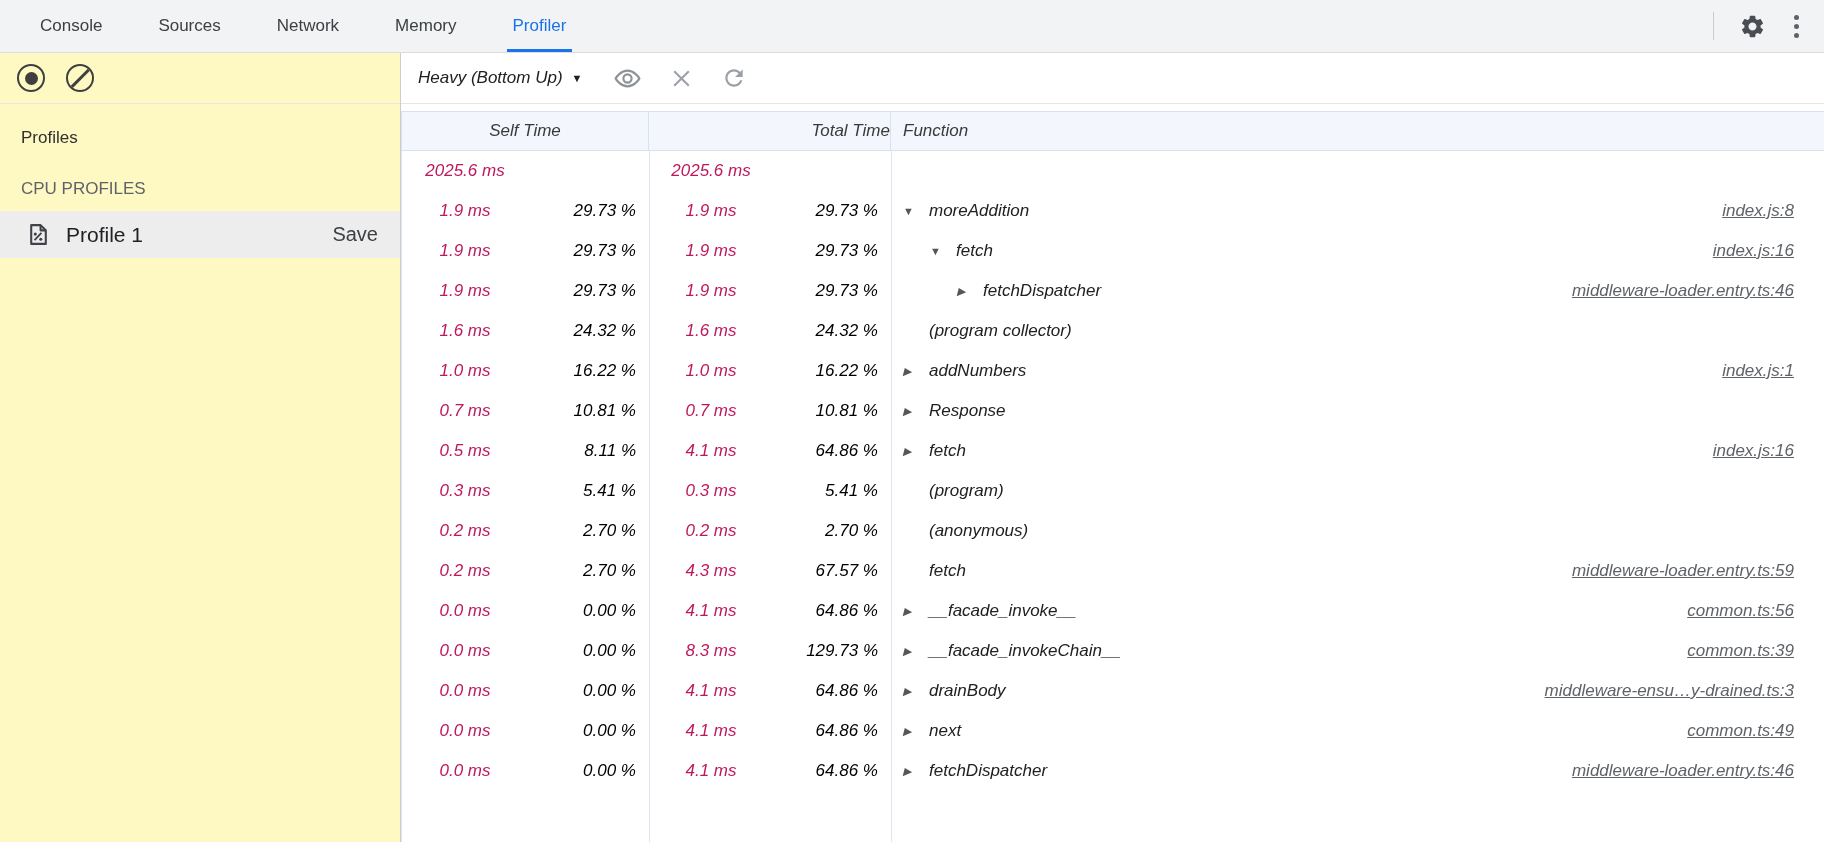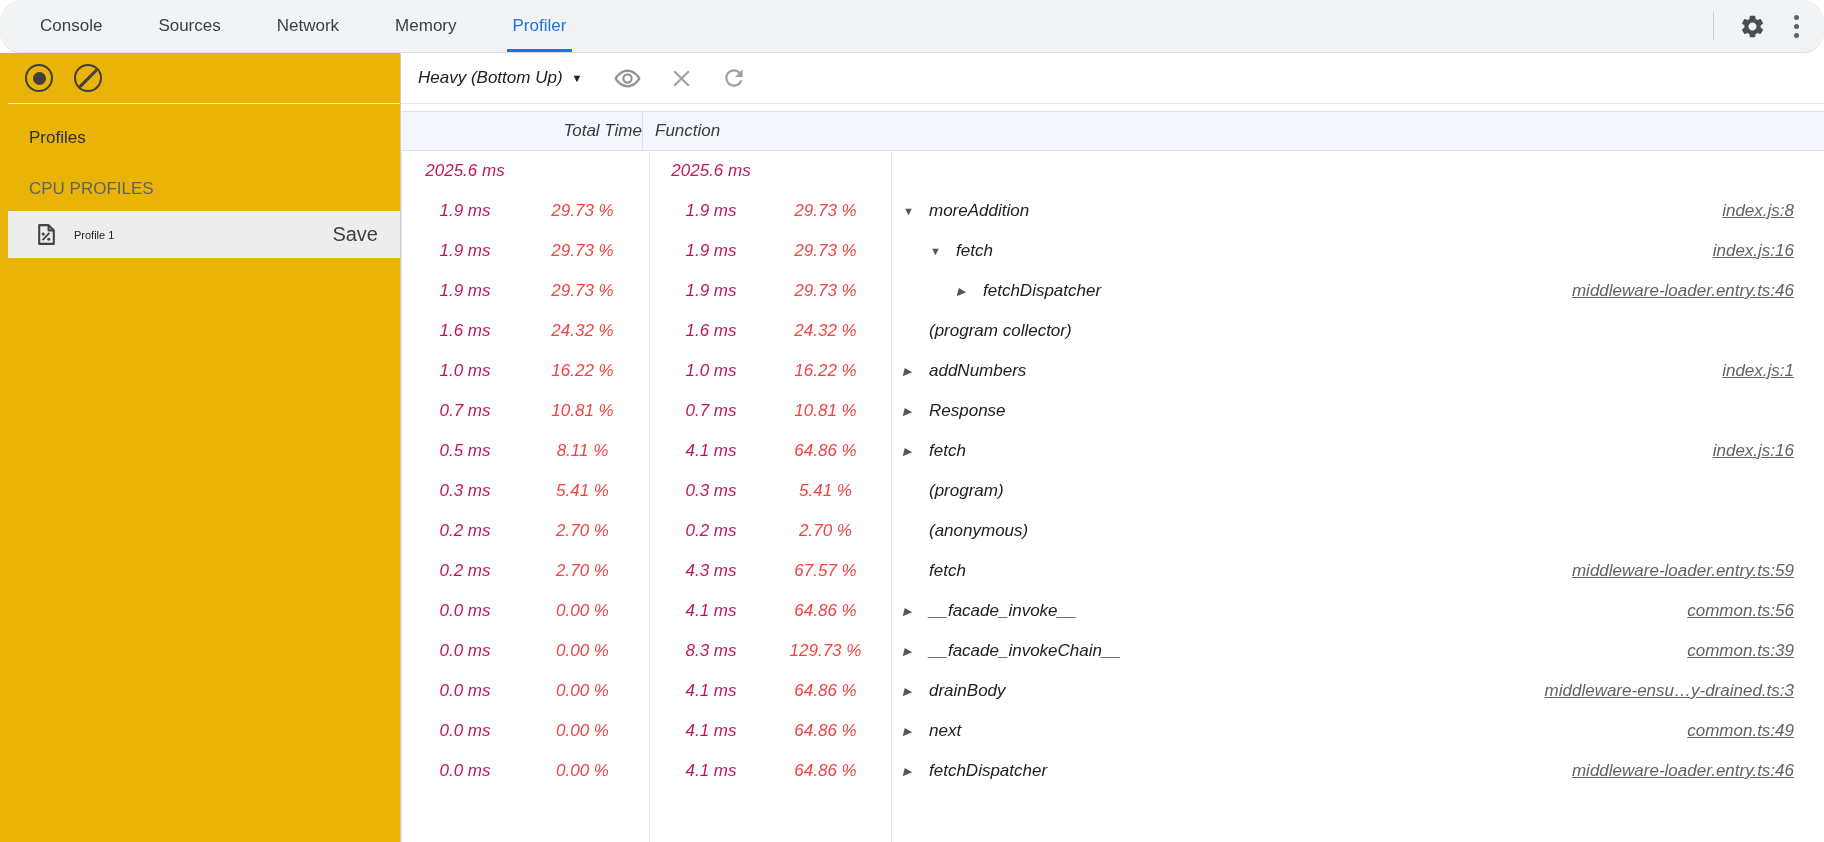--- a/index.html
+++ b/index.html
@@ -2,46 +2,46 @@
 <html><head>
 <meta charset="utf-8">
 <style>
   * { margin:0; padding:0; box-sizing:border-box; }
   html,body { width:1824px; height:842px; overflow:hidden; background:#fff;
     font-family:"Liberation Sans", sans-serif; }
   .app { width:1824px; height:842px; display:flex; flex-direction:column; }
 
   
   .tabbar { height:53px; flex:0 0 53px; background:#f1f3f4; border-bottom:1px solid #dadce0;
-    display:flex; align-items:stretch; padding-left:12px;border-radius:21px; }
+    display:flex; align-items:stretch; padding-left:12px; }
   .tab { display:flex; align-items:center; padding:0 6px; margin:0 22px; font-size:17px;
     color:#3c4043; cursor:default; border-bottom:3px solid transparent; border-top:3px solid transparent; }
   .tab.active { color:#1a73e8; border-bottom-color:#1a73e8; }
   .tabbar-spacer { flex:1; }
   .tabbar-divider { width:1px; height:28px; background:#c9ccd1; align-self:center; margin-right:16px; }
   .iconbtn { width:44px; display:flex; align-items:center; justify-content:center; align-self:center;
     height:44px; }
   .iconbtn svg { display:block; }
   .kebab { display:flex; flex-direction:column; gap:4px; align-items:center; }
   .kebab i { width:5px; height:5px; border-radius:50%; background:#5f6368; display:block; }
 
   
   .main { flex:1; display:flex; min-height:0; }
 
   
-  .sidebar { width:401px; flex:0 0 401px; border-right:1px solid #cdcdcd; display:flex; flex-direction:column; background:#eab308;padding-left:8px; }
+  .sidebar { width:401px; flex:0 0 401px; border-right:1px solid #cdcdcd; display:flex; flex-direction:column; background:#fef9c3; }
   .side-toolbar { height:51px; flex:0 0 51px; border-bottom:1px solid #e7e7e7; display:flex; align-items:center; padding-left:17px; gap:21px; }
   .rec-btn { width:28px; height:28px; border-radius:50%; border:2.5px solid #3f3f3f; display:flex; align-items:center; justify-content:center; }
   .rec-btn i { width:13px; height:13px; border-radius:50%; background:#3f3f3f; display:block; }
   .clear-btn { width:28px; height:28px; border-radius:50%; border:2.5px solid #3f3f3f; position:relative; overflow:hidden; }
   .clear-btn i { position:absolute; left:-2px; top:10.5px; width:28px; height:2.5px; background:#3f3f3f; transform:rotate(-45deg); display:block; }
   .side-heading { font-size:17px; color:#303030; padding:24px 0 0 21px; }
   .side-section { font-size:17px; color:#5f6368; padding:31px 0 12px 21px; }
   .profile-row { height:47px; background:#ededed; display:flex; align-items:center; padding:0 22px 0 26px; }
-  .profile-row .plabel { font-size:11px; color:#202124; margin-left:15px; }
+  .profile-row .plabel { font-size:21px; color:#202124; margin-left:15px; }
   .profile-row .spacer { flex:1; }
   .save-link { font-size:20px; color:#3c4043; }
 
   
   .rpanel { flex:1; display:flex; flex-direction:column; min-width:0;font-style:italic; }
   .top-toolbar { height:51px; flex:0 0 51px; border-bottom:1px solid #e7e7e7; display:flex; align-items:center; padding-left:17px; }
   .dd { display:flex; align-items:center; font-size:17px; color:#202124; }
   .dd .caret { margin-left:9px; font-size:11px; color:#202124; }
   .tb-icon { margin-left:27px; display:flex; align-items:center; }
 
@@ -53,21 +53,21 @@
   .h-total { width:242px; text-align:right; line-height:38px; border-right:1px solid #d8e1f0; }
   .h-fn { flex:1; line-height:38px; padding-left:12px; }
   .grid-body { flex:1; position:relative; overflow:hidden; }
   .vline { position:absolute; top:0; bottom:0; width:1px; background:#dde6f3; }
   .vline.v0 { left:0; } .vline.v1 { left:248px; } .vline.v2 { left:490px; }
   .grow { height:40px; display:flex; align-items:center; font-size:17px; color:#202124; position:relative; }
   .c-self { width:248px; display:flex; }
   .c-total { width:242px; display:flex; }
   .ms { width:128px; text-align:center; color:#be185d; white-space:pre; }
   .c-total .ms { width:124px; }
-  .pct { flex:1; text-align:center; padding-right:13px; color:#ef4444; white-space:pre; }
+  .pct { flex:1; text-align:right; padding-right:13px; color:#000000; white-space:pre; }
   .c-fn { flex:1; display:flex; align-items:center; padding:0 30px 0 12px; min-width:0; }
   .indent { flex:0 0 auto; }
   .arrow { width:26px; flex:0 0 26px; font-size:11px; color:#565656; }
   .fname { color:#202124; white-space:pre; }
   .srclink { margin-left:auto; color:#5f6368; text-decoration:underline; white-space:pre; }
 </style>
 </head>
 <body>
 
 <div class="app">
@@ -157,20 +157,21 @@
         </span>
         <span class="tb-icon">
           <svg width="26" height="26" viewBox="0 0 24 24" fill="#9aa0a6">
             <path d="M17.65,6.35C16.2,4.9,14.21,4,12,4c-4.42,0-7.99,3.58-7.99,8s3.57,8,7.99,8c3.73,0,6.84-2.55,7.73-6h-2.08 c-0.82,2.33-3.04,4-5.65,4c-3.31,0-6-2.69-6-6s2.69-6,6-6c1.66,0,3.14,0.69,4.22,1.78L13,11h7V4L17.65,6.35z"></path>
           </svg>
         </span>
       </div>
 
       <div class="grid">
         <div class="grid-header">
+          <div class="h-self">Self Time</div>
           <div class="h-total">Total Time</div>
           <div class="h-fn">Function</div>
         </div>
         <div class="grid-body" id="grid-body">
           <div class="vline v0"></div>
           <div class="vline v1"></div>
           <div class="vline v2"></div>
 
   <div class="grow">
     <div class="c-self">

